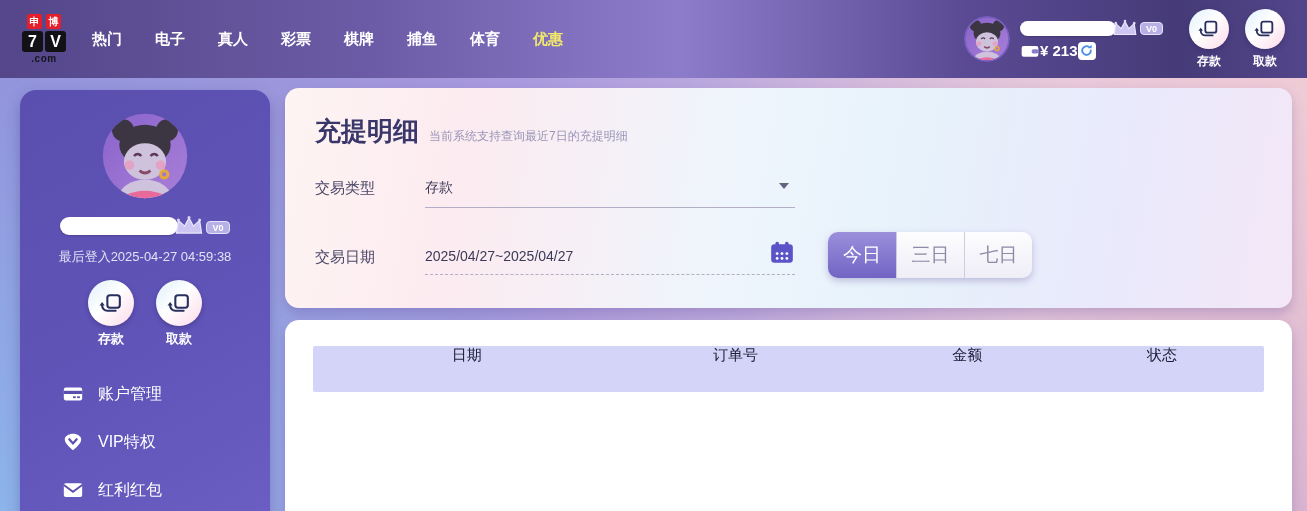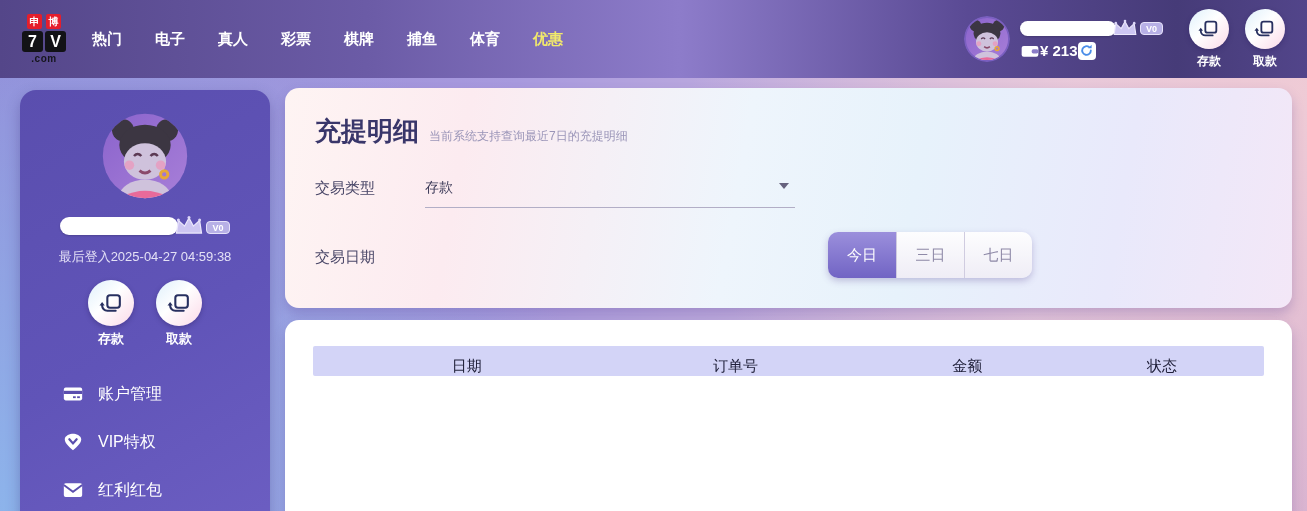--- a/index.html
+++ b/index.html
@@ -79,28 +79,28 @@
   .form-field { width:370px; position:relative; padding:4px 0 10px 0; font-size:14px; color:#3c3a58; }
   .f-solid { border-bottom:1px solid #b2aec6; }
   .f-dashed { border-bottom:1px dashed #b2aec6; }
   .caret { position:absolute; right:6px; top:8px; width:0; height:0;
     border-left:5px solid transparent; border-right:5px solid transparent; border-top:6px solid #66627e; }
   .cal-wrap { position:absolute; right:0; top:-4px; cursor:pointer; }
 
   .range-group { position:absolute; left:543px; top:144px; display:flex; border-radius:10px; overflow:hidden;
     box-shadow:0 3px 7px rgba(90,70,150,.3); }
   .range-btn { width:68px; height:46px; display:flex; align-items:center; justify-content:center;
-    font-size:15px; color:#8f8aa8; background:linear-gradient(180deg,#fdfdfe,#efedf6);
+    font-size:19px; color:#8f8aa8; background:linear-gradient(180deg,#fdfdfe,#efedf6);
     border-left:1px solid #d0cce0; cursor:pointer; }
   .range-btn:first-child { border-left:none; }
   .range-btn.active { background:linear-gradient(180deg,#9b8fdc,#7164c4); color:#fff; }
 
   .card-table { top:320px; height:240px; background:#fff; }
   .tbl { margin:26px 28px 0 28px; }
-  .tbl-head { display:flex; height:30px; background:#d3d4f7; border-radius:2px; align-items:flex-end;padding-left:24px; }
+  .tbl-head { display:flex; height:46px; background:#d3d4f7; border-radius:2px; align-items:flex-start;padding-left:24px; }
   .tbl-row { display:flex; height:68px; align-items:center; }
   .c1 { width:28%; } .c2 { width:30%; } .c3 { width:20%; } .c4 { width:22%; }
   .tbl-head div { text-align:center; font-size:15px; color:#20203a; font-weight:500; }
   .tbl-row div { text-align:center; font-size:15px; color:#3c3c50; }
 </style>
 </head>
 <body>
 
 <header class="nav">
   <div class="logo">
@@ -304,20 +304,36 @@
   <div class="form-row r1">
     <span class="form-label">交易类型</span>
     <div class="form-field f-solid">
       <span>存款</span>
       <span class="caret"></span>
     </div>
   </div>
 
   <div class="form-row r2">
     <span class="form-label">交易日期</span>
+    <div class="form-field f-dashed">
+      <span>2025/04/27~2025/04/27</span>
+      <span class="cal-wrap">
+        <svg width="26" height="26" viewBox="0 0 24 24">
+          <rect x="2" y="4" width="20" height="17" rx="3" fill="#5b53c8"></rect>
+          <rect x="6" y="1.5" width="3.2" height="4.5" rx="1.4" fill="#5b53c8"></rect>
+          <rect x="14.8" y="1.5" width="3.2" height="4.5" rx="1.4" fill="#5b53c8"></rect>
+          <circle cx="7.5" cy="12.5" r="1.3" fill="#fff"></circle>
+            <circle cx="12" cy="12.5" r="1.3" fill="#fff"></circle>
+            <circle cx="16.5" cy="12.5" r="1.3" fill="#fff"></circle>
+          <circle cx="7.5" cy="17" r="1.3" fill="#fff"></circle>
+            <circle cx="12" cy="17" r="1.3" fill="#fff"></circle>
+            <circle cx="16.5" cy="17" r="1.3" fill="#fff"></circle>
+        </svg>
+      </span>
+    </div>
   </div>
 
   <div class="range-group">
     <div class="range-btn active">今日</div>
     <div class="range-btn">三日</div>
     <div class="range-btn">七日</div>
   </div>
 </section>
 
 <section class="card card-table">

